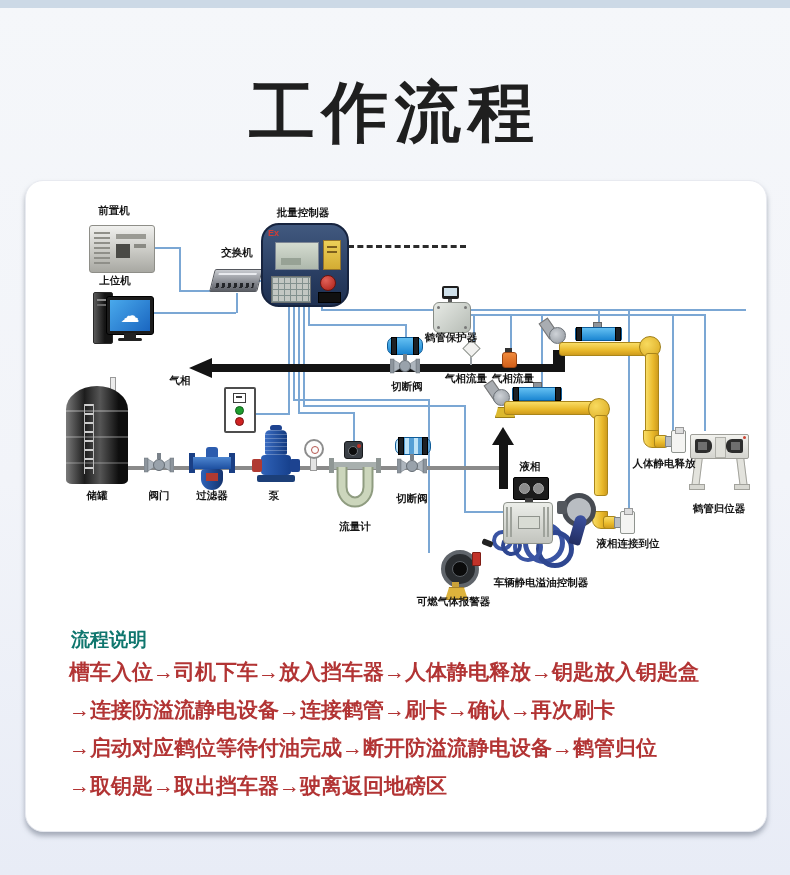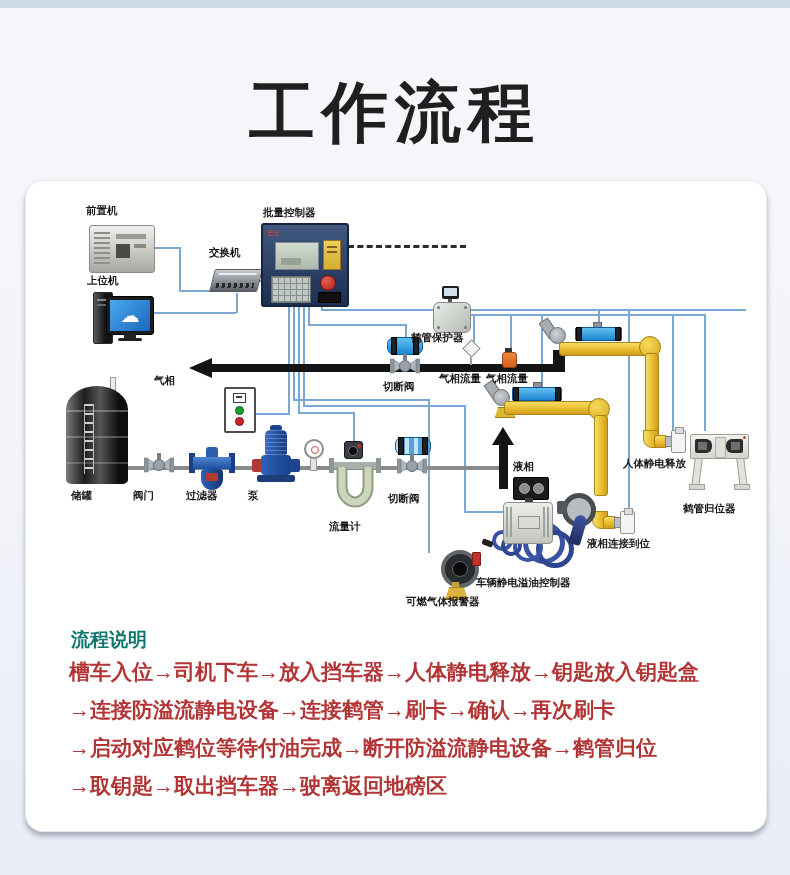--- a/index.html
+++ b/index.html
@@ -16,21 +16,21 @@
   .panel{
     position:absolute;left:25px;top:180px;width:740px;height:650px;
     background:#ffffff;border:1px solid #e8eaf0;border-radius:18px;
     box-shadow:0 4px 5px rgba(110,118,135,.55);
   }
   .dg{position:absolute;left:0;top:0;width:740px;height:650px;}
   .line{position:absolute;background:#7ba7d4;z-index:1;}
   .blk{position:absolute;background:#141414;z-index:2;}
   .dev{position:absolute;z-index:3;}
   .lbl{position:absolute;z-index:4;font-size:10.5px;font-weight:bold;color:#161616;
-       white-space:nowrap;line-height:1.1;}
+       text-align:center;white-space:nowrap;line-height:1.1;}
   
   .ypipe-h{background:linear-gradient(180deg,#f9dd66,#e9b92b 60%,#cf9c1d);border:1px solid #a9851a;border-radius:3px;}
   .ypipe-v{background:linear-gradient(90deg,#f9dd66,#e9b92b 60%,#cf9c1d);border:1px solid #a9851a;border-radius:3px;}
   .yjoint{background:radial-gradient(circle at 35% 35%,#f8da5e,#d9a81f);border:1px solid #a07f18;border-radius:50%;}
   .bluecyl{background:linear-gradient(180deg,#64c0f2,#1b86d2);border:1px solid #0e5c99;border-radius:2px;}
   .cap{position:absolute;top:-1px;width:4px;height:100%;background:#1d2024;border:1px solid #000;}
   .grayline{position:absolute;background:#8a8a8a;z-index:1;}
   .swivel{background:radial-gradient(circle at 40% 40%,#cfd3d8,#8e949b);border:1px solid #6b7177;border-radius:50%;}
   .conn-pipe{background:#b9bec4;border:1px solid #7d8287;}
   .conn-body{background:#f4f4f2;border:1px solid #8f948f;border-radius:2px;}
@@ -122,21 +122,21 @@
   <div class="dev" style="left:67px;top:111px;width:18px;height:50px;background:linear-gradient(90deg,#5a5a5a,#141414 60%);border:1px solid #2a2a2a;border-radius:2px">
     <div style="position:absolute;left:3px;top:6px;width:10px;height:2px;background:#8a8a8a"></div>
     <div style="position:absolute;left:3px;top:11px;width:10px;height:2px;background:#6a6a6a"></div>
   </div>
   <div class="dev" style="left:80px;top:115px;width:46px;height:37px;background:#1b1b1b;border-radius:3px;border:1px solid #000">
     <div style="position:absolute;left:3px;top:3px;right:3px;bottom:3px;background:linear-gradient(135deg,#49a9ec,#1a66c0);display:flex;align-items:center;justify-content:center;color:#fff;font-size:19px">☁</div>
   </div>
   <div class="dev" style="left:98px;top:152px;width:12px;height:5px;background:#222"></div>
   <div class="dev" style="left:92px;top:157px;width:24px;height:3px;background:#222;border-radius:2px"></div>
 
-  <div class="dev" style="left:235px;top:42px;width:84px;height:80px;background:linear-gradient(180deg,#41597f,#263a5e 70%,#1e3051);border:2px solid #17243f;border-radius:3px">
+  <div class="dev" style="left:235px;top:42px;width:84px;height:80px;background:linear-gradient(180deg,#41597f,#263a5e 70%,#1e3051);border:2px solid #17243f;border-radius:18px">
     <div style="position:absolute;left:5px;top:3px;color:#d23c34;font-size:9px;font-weight:bold">Ex</div>
     <div style="position:absolute;left:12px;top:17px;width:42px;height:26px;background:linear-gradient(180deg,#d4dcd0,#aeb8ac);border:1px solid #7c8694">
       <div style="position:absolute;left:5px;bottom:4px;width:20px;height:7px;background:#97a295"></div>
     </div>
     <div style="position:absolute;left:60px;top:15px;width:16px;height:28px;background:linear-gradient(180deg,#ecd058,#d3ac33);border:1px solid #95742a">
       <div style="position:absolute;left:3px;top:5px;width:10px;height:2px;background:#7c5f1d"></div>
       <div style="position:absolute;left:3px;top:10px;width:10px;height:2px;background:#7c5f1d"></div>
     </div>
     <div style="position:absolute;left:8px;top:51px;width:38px;height:25px;background:#c3c7c3;border:1px solid #6d7170;
          background-image:repeating-linear-gradient(90deg,#82908e 0 1px,transparent 1px 6px),repeating-linear-gradient(0deg,#82908e 0 1px,transparent 1px 6px)"></div>

